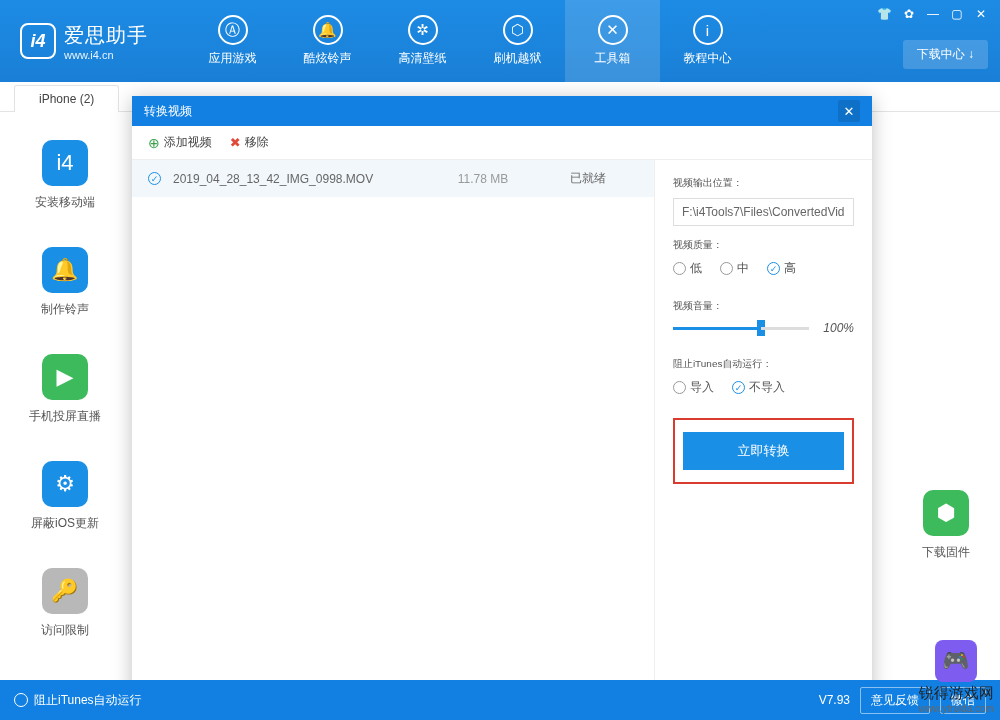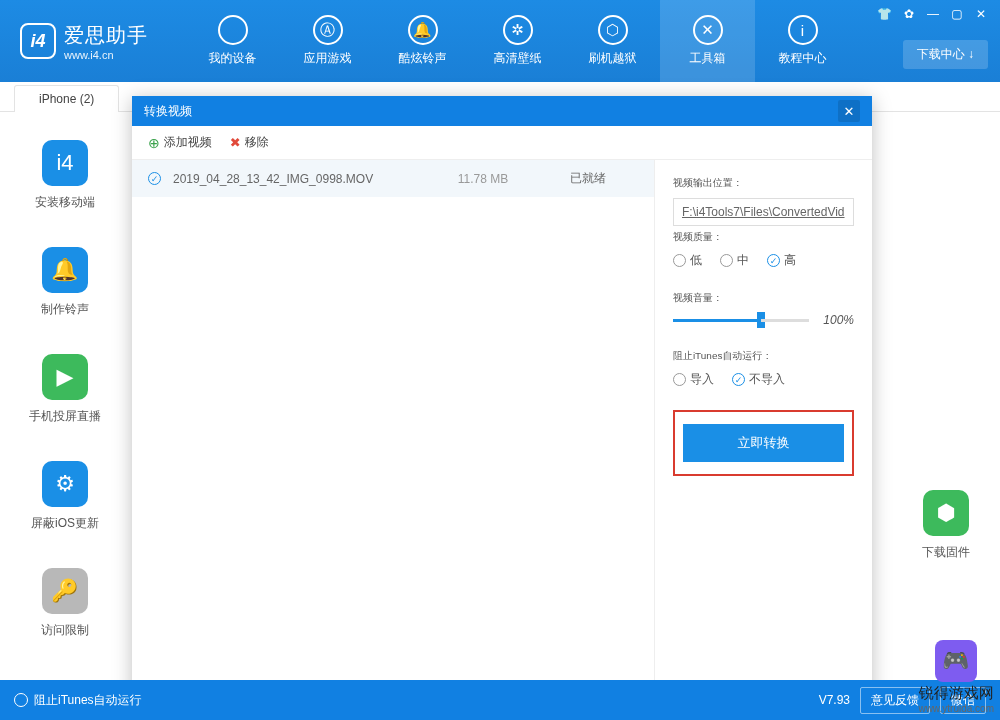--- a/index.html
+++ b/index.html
@@ -43,21 +43,21 @@
 .m-body { flex: 1; display: flex; }
 .m-list { flex: 1; font-size: 12px; }
 .m-hd { display: flex; padding: 8px 16px; color: #555; align-items: center; }
 .chk { width: 13px; height: 13px; border: 1.5px solid #1a8fe6; border-radius: 50%; margin-right: 12px; display: inline-flex; align-items: center; justify-content: center; }
 .chk.on::after { content: "✓"; color: #1a8fe6; font-size: 9px; }
 .c-name { flex: 1; } .c-sz { width: 110px; text-align: center; } .c-st { width: 100px; text-align: center; } .sep { color: #ddd; }
 .m-row { display: flex; padding: 10px 16px; background: #f2f7fb; color: #666; align-items: center; }
 .m-row .c-sz { color: #999; }
 .m-set { width: 218px; border-left: 1px solid #eee; padding: 16px 18px; font-size: 12px; color: #555; }
 .m-set h5 { font-weight: 400; margin-bottom: 8px; }
-.pth { width: 100%; border: 1px solid #ddd; padding: 6px 8px; font-size: 12px; color: #666; margin-bottom: 4px; text-decoration: underline; }
+.pth { width: 100%; border: 1px solid #ddd; padding: 6px 8px; font-size: 12px; color: #666; margin-bottom: 12px; }
 .bt-row { display: flex; gap: 10px; margin-bottom: 20px; }
 .bt-row button { flex: 1; border: 1px solid #ddd; background: #fff; padding: 6px 0; font-size: 12px; cursor: pointer; }
 .ro { display: flex; gap: 18px; margin-bottom: 22px; align-items: center; }
 .rd { width: 13px; height: 13px; border: 1.5px solid #999; border-radius: 50%; margin-right: 4px; display: inline-flex; align-items: center; justify-content: center; }
 .rd.on { border-color: #1a8fe6; } .rd.on::after { content: "✓"; color: #1a8fe6; font-size: 9px; }
 .lbl { display: flex; align-items: center; cursor: pointer; }
 .sld { display: flex; align-items: center; gap: 8px; margin-bottom: 22px; }
 .sld-t { flex: 1; height: 3px; background: #1a8fe6; position: relative; }
 .sld-t::after { content: ""; position: absolute; right: -48px; top: 0; width: 48px; height: 3px; background: #ddd; }
 .sld-h { width: 8px; height: 16px; background: #1a8fe6; position: absolute; right: -4px; top: -7px; }
@@ -83,24 +83,20 @@
 <div class="hdr">
   <div class="hdr-logo">
     <div class="logo-ic">i4</div>
     <div>
       <div class="logo-t1">爱思助手</div>
       <div class="logo-t2">www.i4.cn</div>
     </div>
   </div>
   <div class="nav" id="nav">
       <div class="nav-it">
-        <div class="nav-ic"></div>
-        <span>我的设备</span>
-      </div>
-      <div class="nav-it">
         <div class="nav-ic">Ⓐ</div>
         <span>应用游戏</span>
       </div>
       <div class="nav-it">
         <div class="nav-ic">🔔</div>
         <span>酷炫铃声</span>
       </div>
       <div class="nav-it">
         <div class="nav-ic">✲</div>
         <span>高清壁纸</span>

